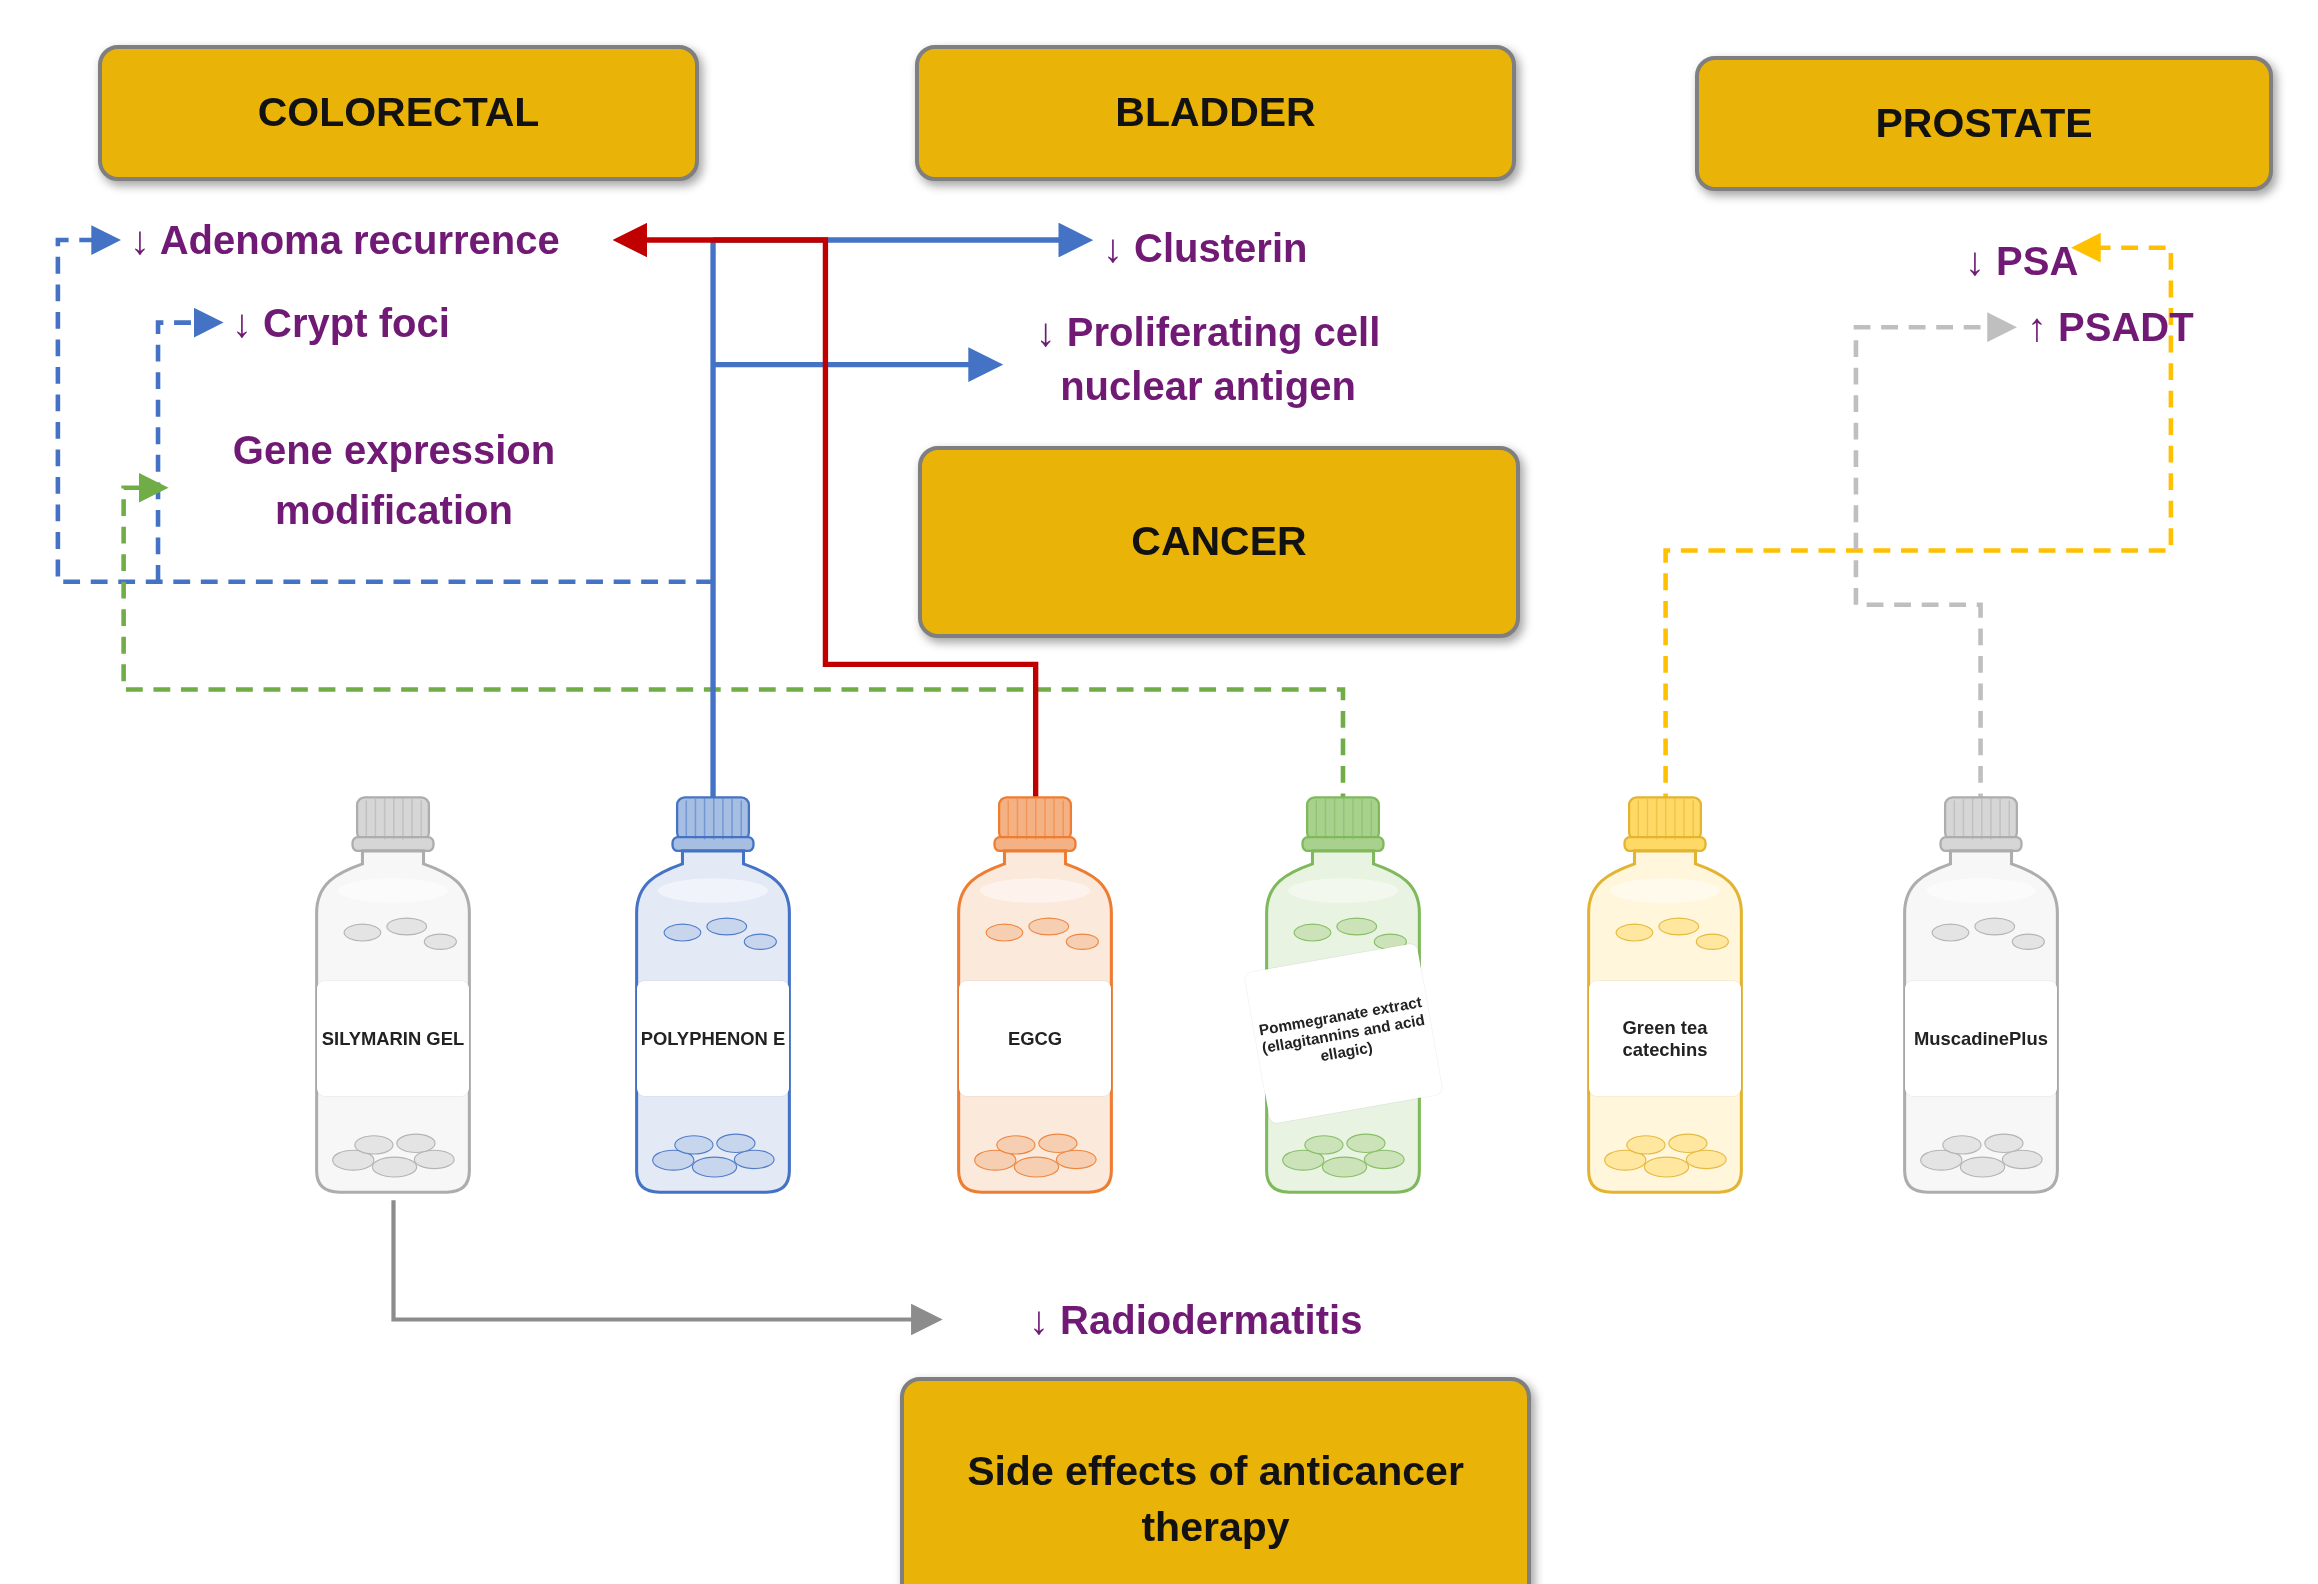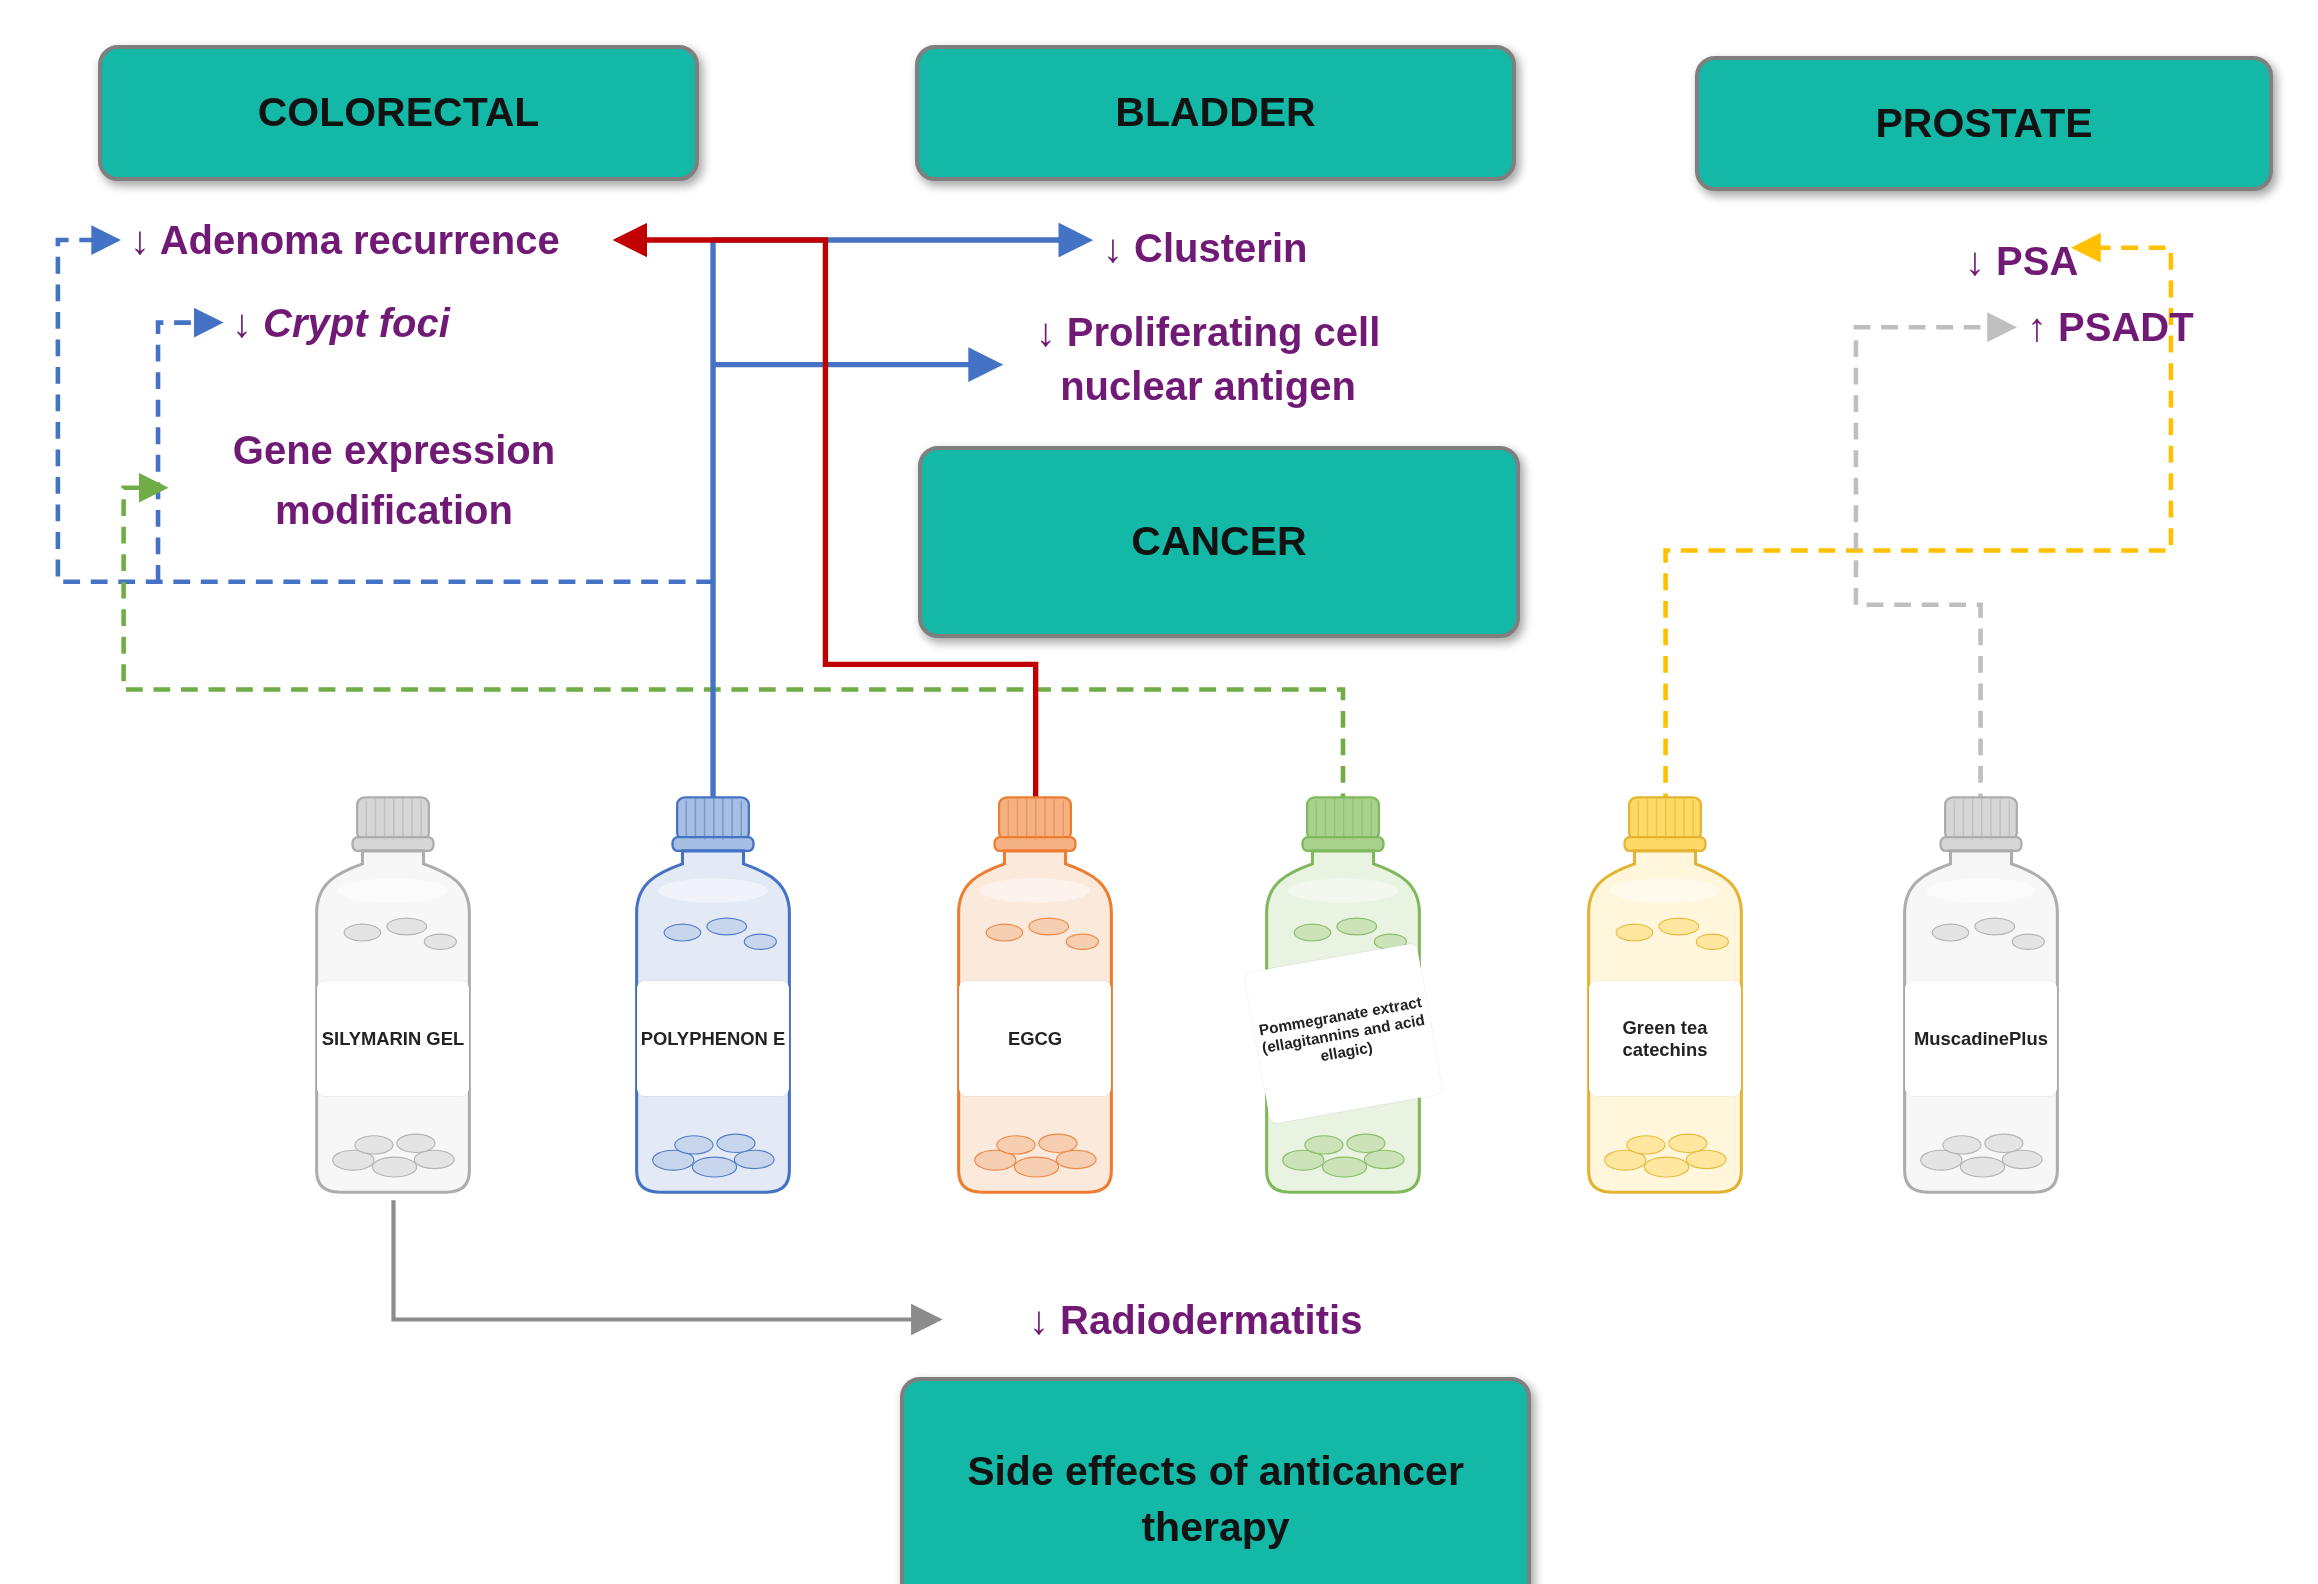--- a/index.html
+++ b/index.html
@@ -2,37 +2,37 @@
 <html style="font-size:12.2px"><head>
 <meta charset="utf-8">
 <style>
   html,body{margin:0;padding:0;background:#ffffff;}
   .canvas{
     position:relative; width:2319px; height:1584px; background:#ffffff;
     font-family:"Liberation Sans","DejaVu Sans",sans-serif; overflow:hidden;
   }
   .arrows{position:absolute; left:0; top:0; width:2319px; height:1584px;}
   .tbox{
-    position:absolute; background:#14b8a6; border:4.6px solid #7f7f7f; border-radius:20px;
+    position:absolute; background:#eab308; border:4.6px solid #7f7f7f; border-radius:20px;
     box-shadow:3.8px 4.6px 9.2px rgba(0,0,0,0.35);
     display:flex; align-items:center; justify-content:center;
     font-weight:700; font-size:41px; color:#121212; text-align:center; line-height:1.35;
   }
   #box-colorectal{left:98px; top:45px;  width:593px; height:128px;}
   #box-bladder   {left:915px;top:45px;  width:593px; height:128px;}
   #box-prostate  {left:1695px;top:56px;  width:570px; height:127px;}
   #box-cancer    {left:918px;top:446px; width:594px; height:184px;}
   #box-sideeffects{left:900px;top:1377px;width:631px;height:245px; padding:0 42px; box-sizing:border-box;}
   .fx{
     position:absolute; transform:translateY(-50%);
     font-weight:700; font-size:40px; color:#701a75; white-space:nowrap;
   }
   .fx.block{white-space:normal; text-align:center;}
   #fx-adenoma {left:130px;  top:240px;}
-  #fx-crypt   {left:232px;  top:323px;font-style:italic;}
+  #fx-crypt   {left:232px;  top:323px;}
   #fx-gene    {left:218px;  top:480px; width:352px; line-height:1.5;}
   #fx-clusterin{left:1103px;top:248px;}
   #fx-pcna    {left:994px; top:359px; width:428px; line-height:1.35;}
   #fx-psa     {left:1965px; top:261px;}
   #fx-psadt   {left:2027px; top:327px;}
   #fx-radio   {left:1029px; top:1320px;}
   .bottle{position:absolute; top:795px; width:168px; height:405px;}
   #bottle-0{left:309px;} #bottle-1{left:629px;} #bottle-2{left:951px;}
   #bottle-3{left:1259px;} #bottle-4{left:1581px;} #bottle-5{left:1897px;}
   .bottle-svg{position:absolute; left:0; top:0; width:100%; height:100%;}

